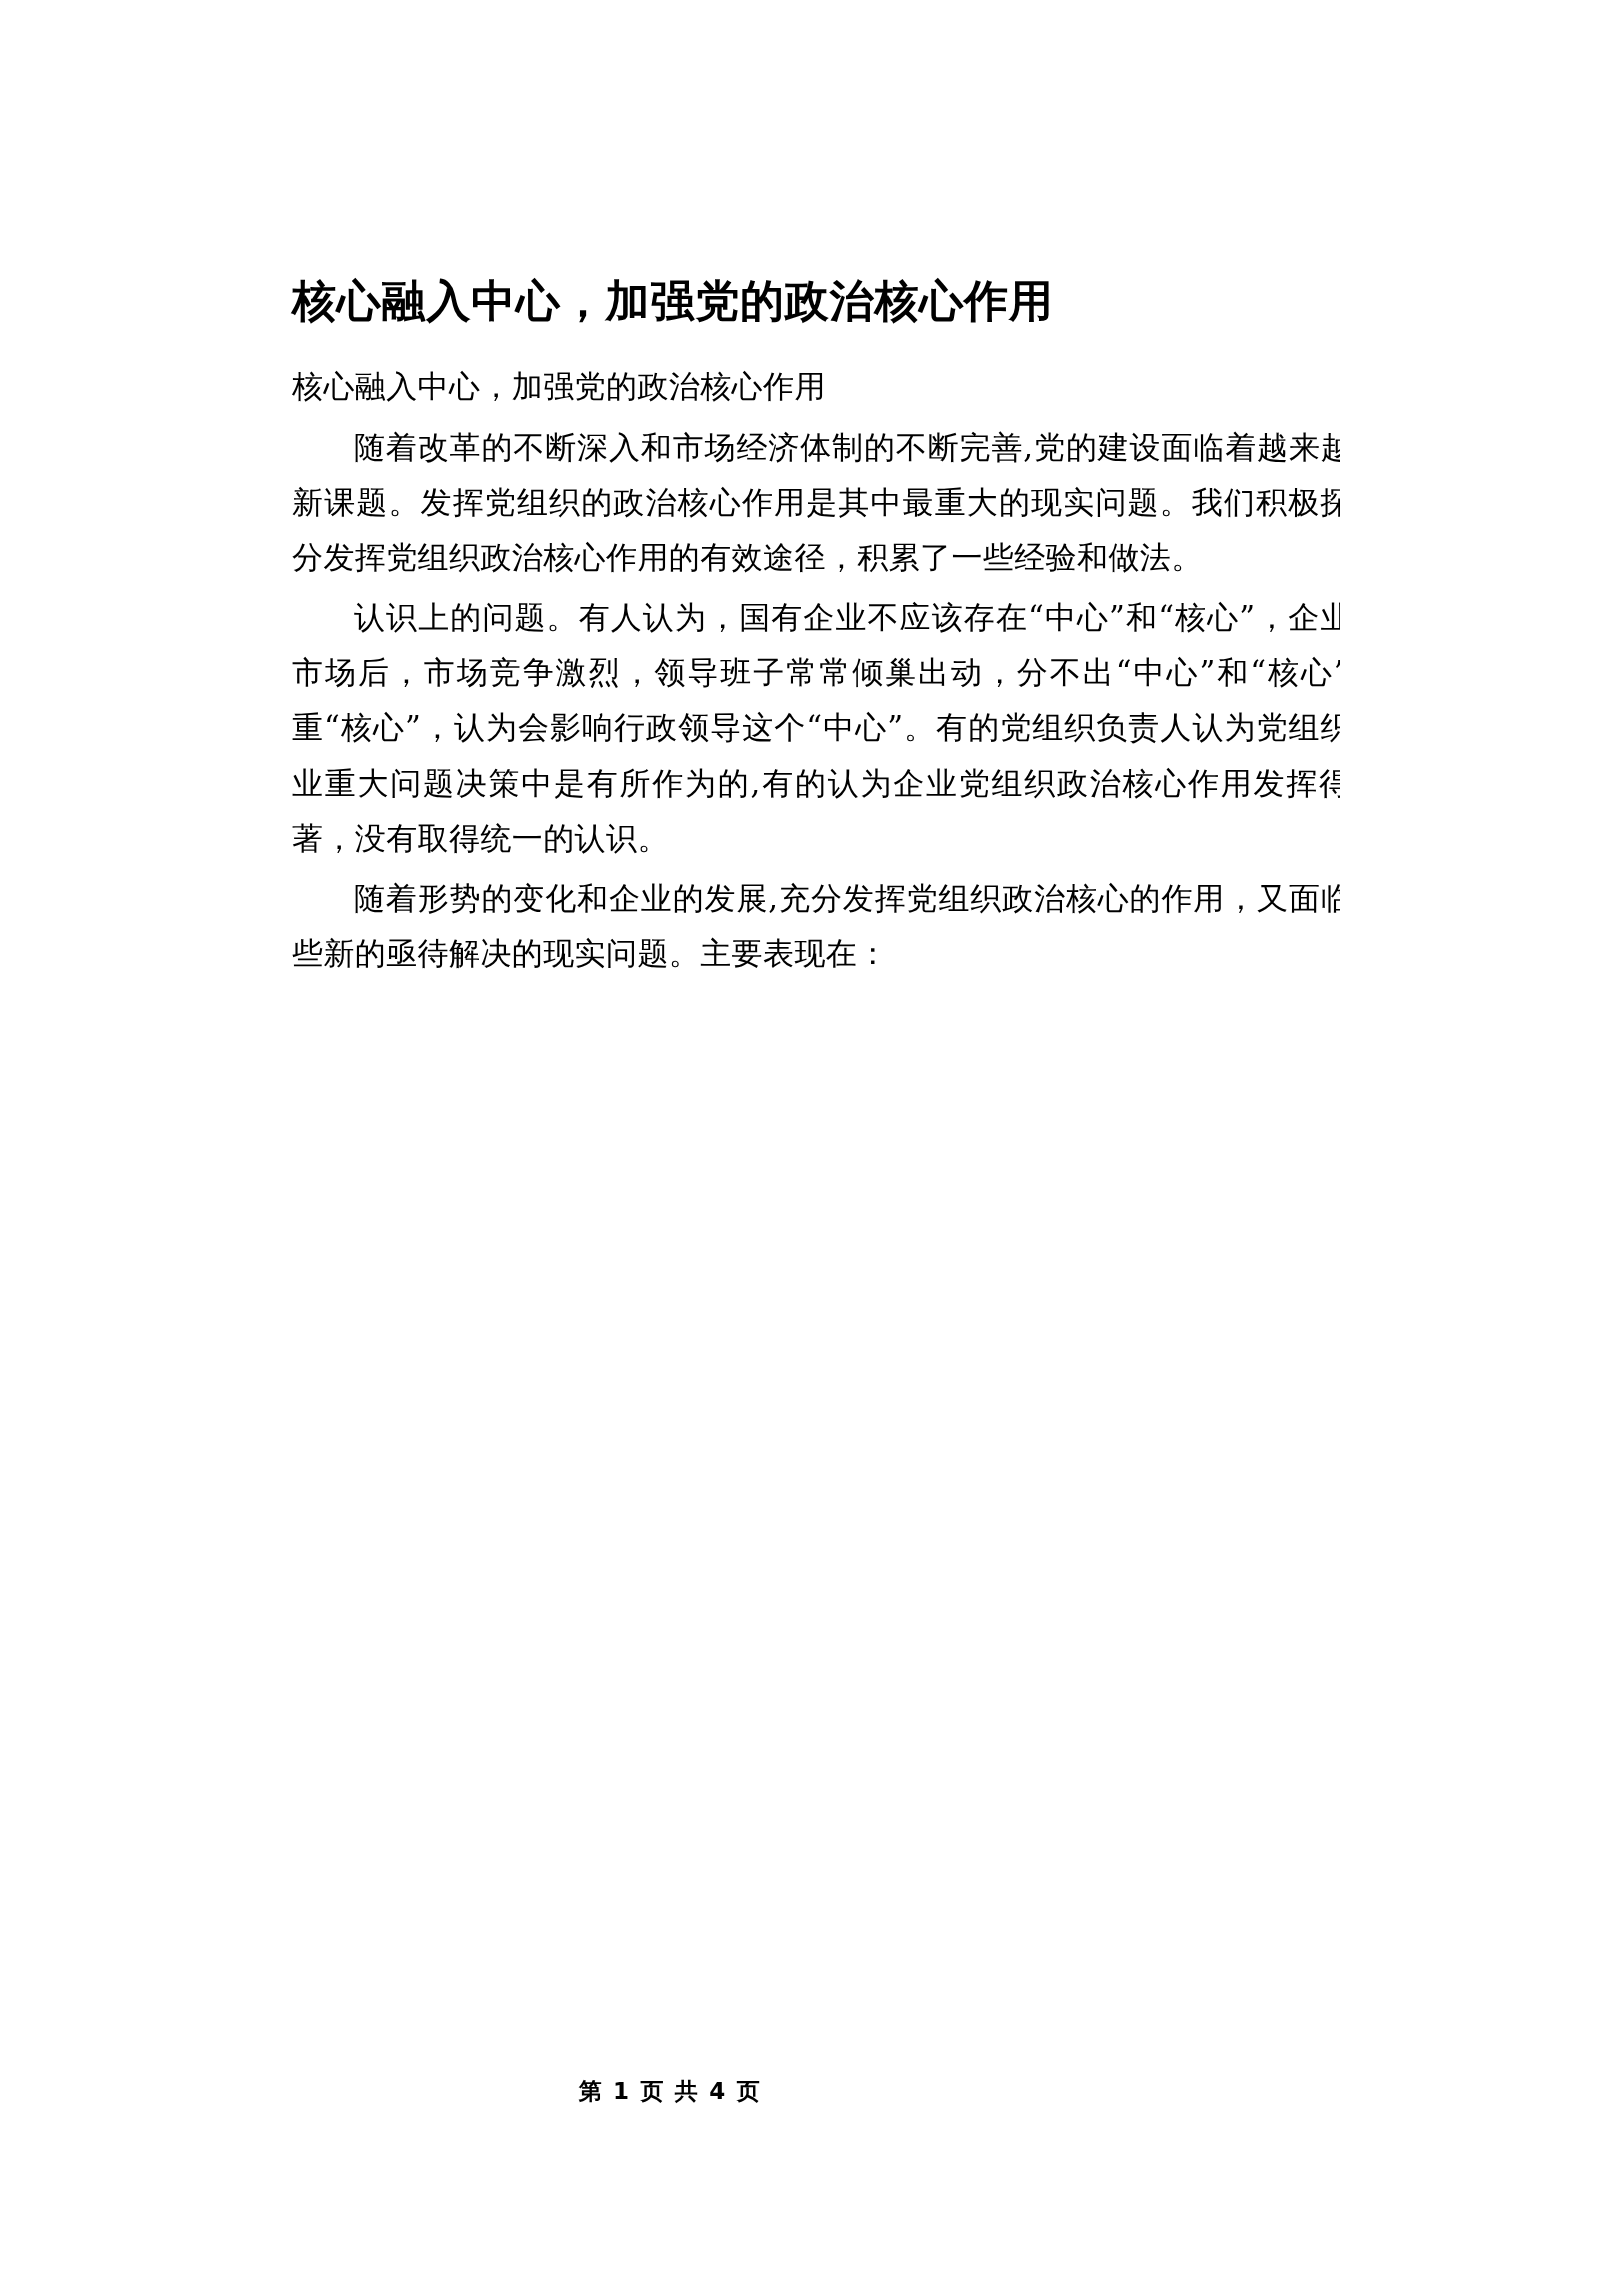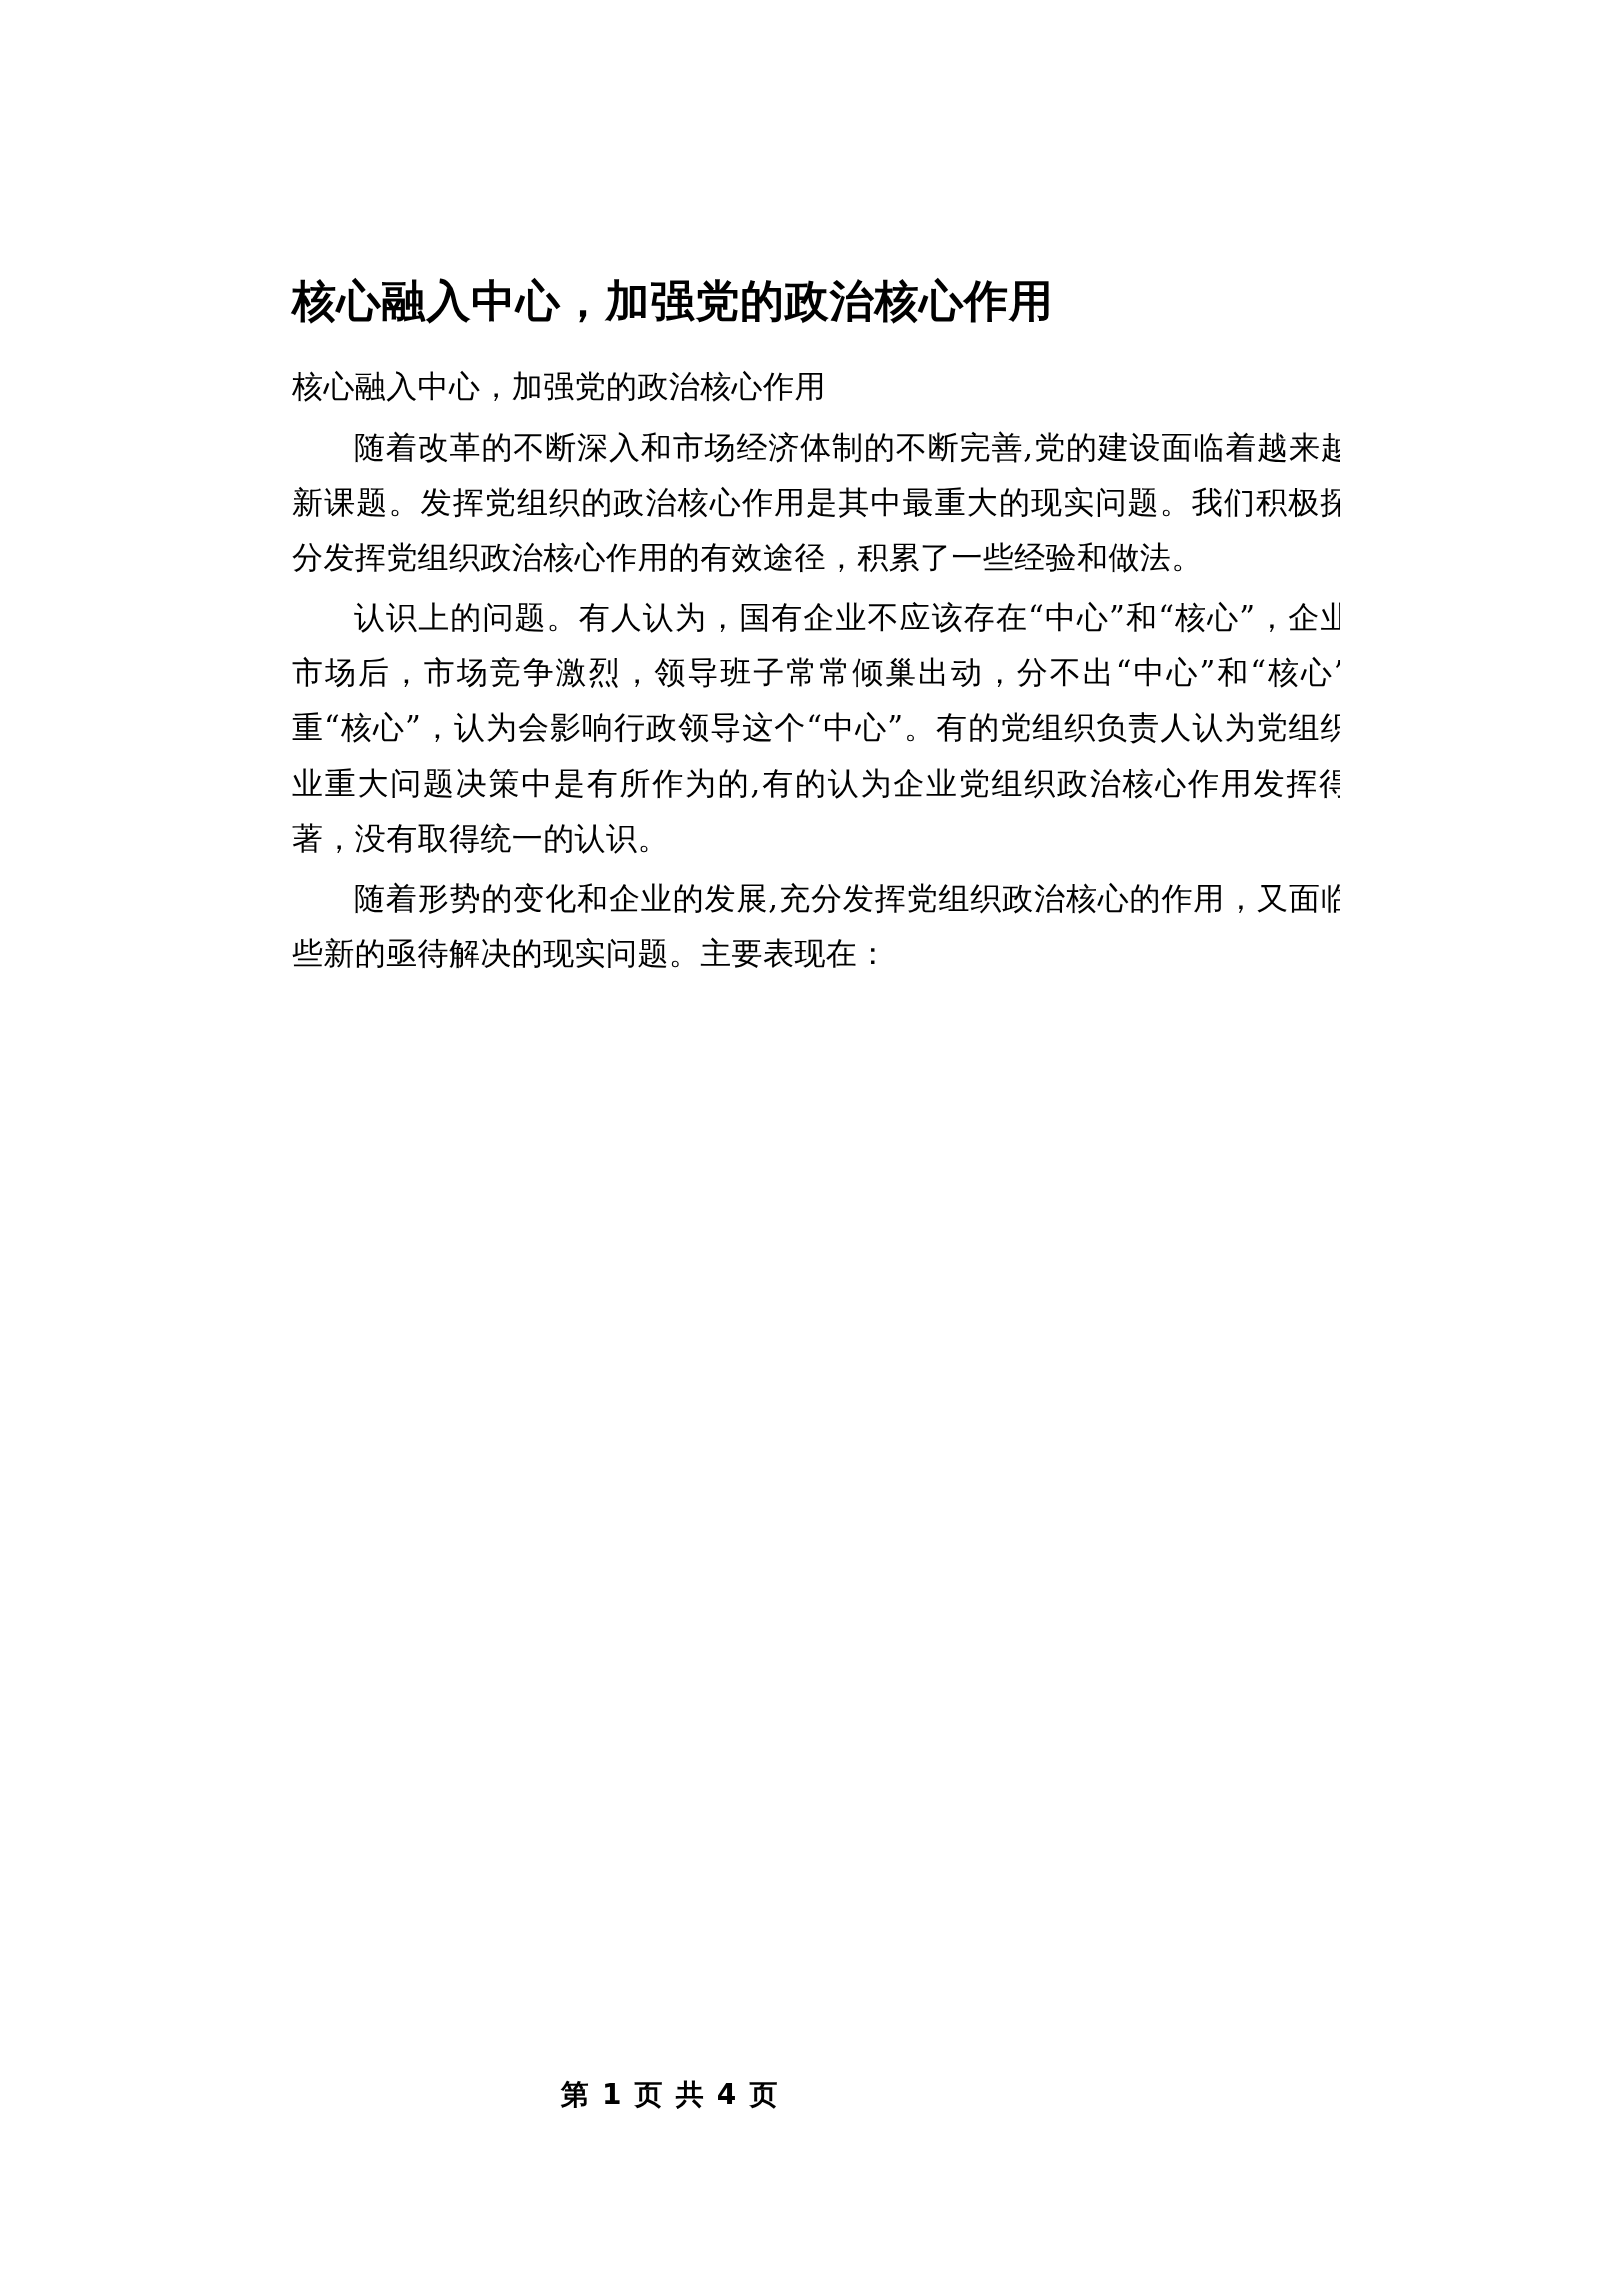--- a/index.html
+++ b/index.html
@@ -44,21 +44,21 @@
     text-indent: 2em;
   }
   .footer {
     position: absolute;
     left: 0;
     right: 0;
     top: 2076px;
     text-align: center;
     font-family: "DejaVu Sans", "Liberation Sans", sans-serif;
     font-weight: bold;
-    font-size: 28px;
+    font-size: 23px;
     letter-spacing: 1.7px;
     color: #000000;
   }
 </style>
 </head>
 <body>
 
 <div class="page">
   <div class="content">
     <h1 class="doc-title">核心融入中心，加强党的政治核心作用</h1>

